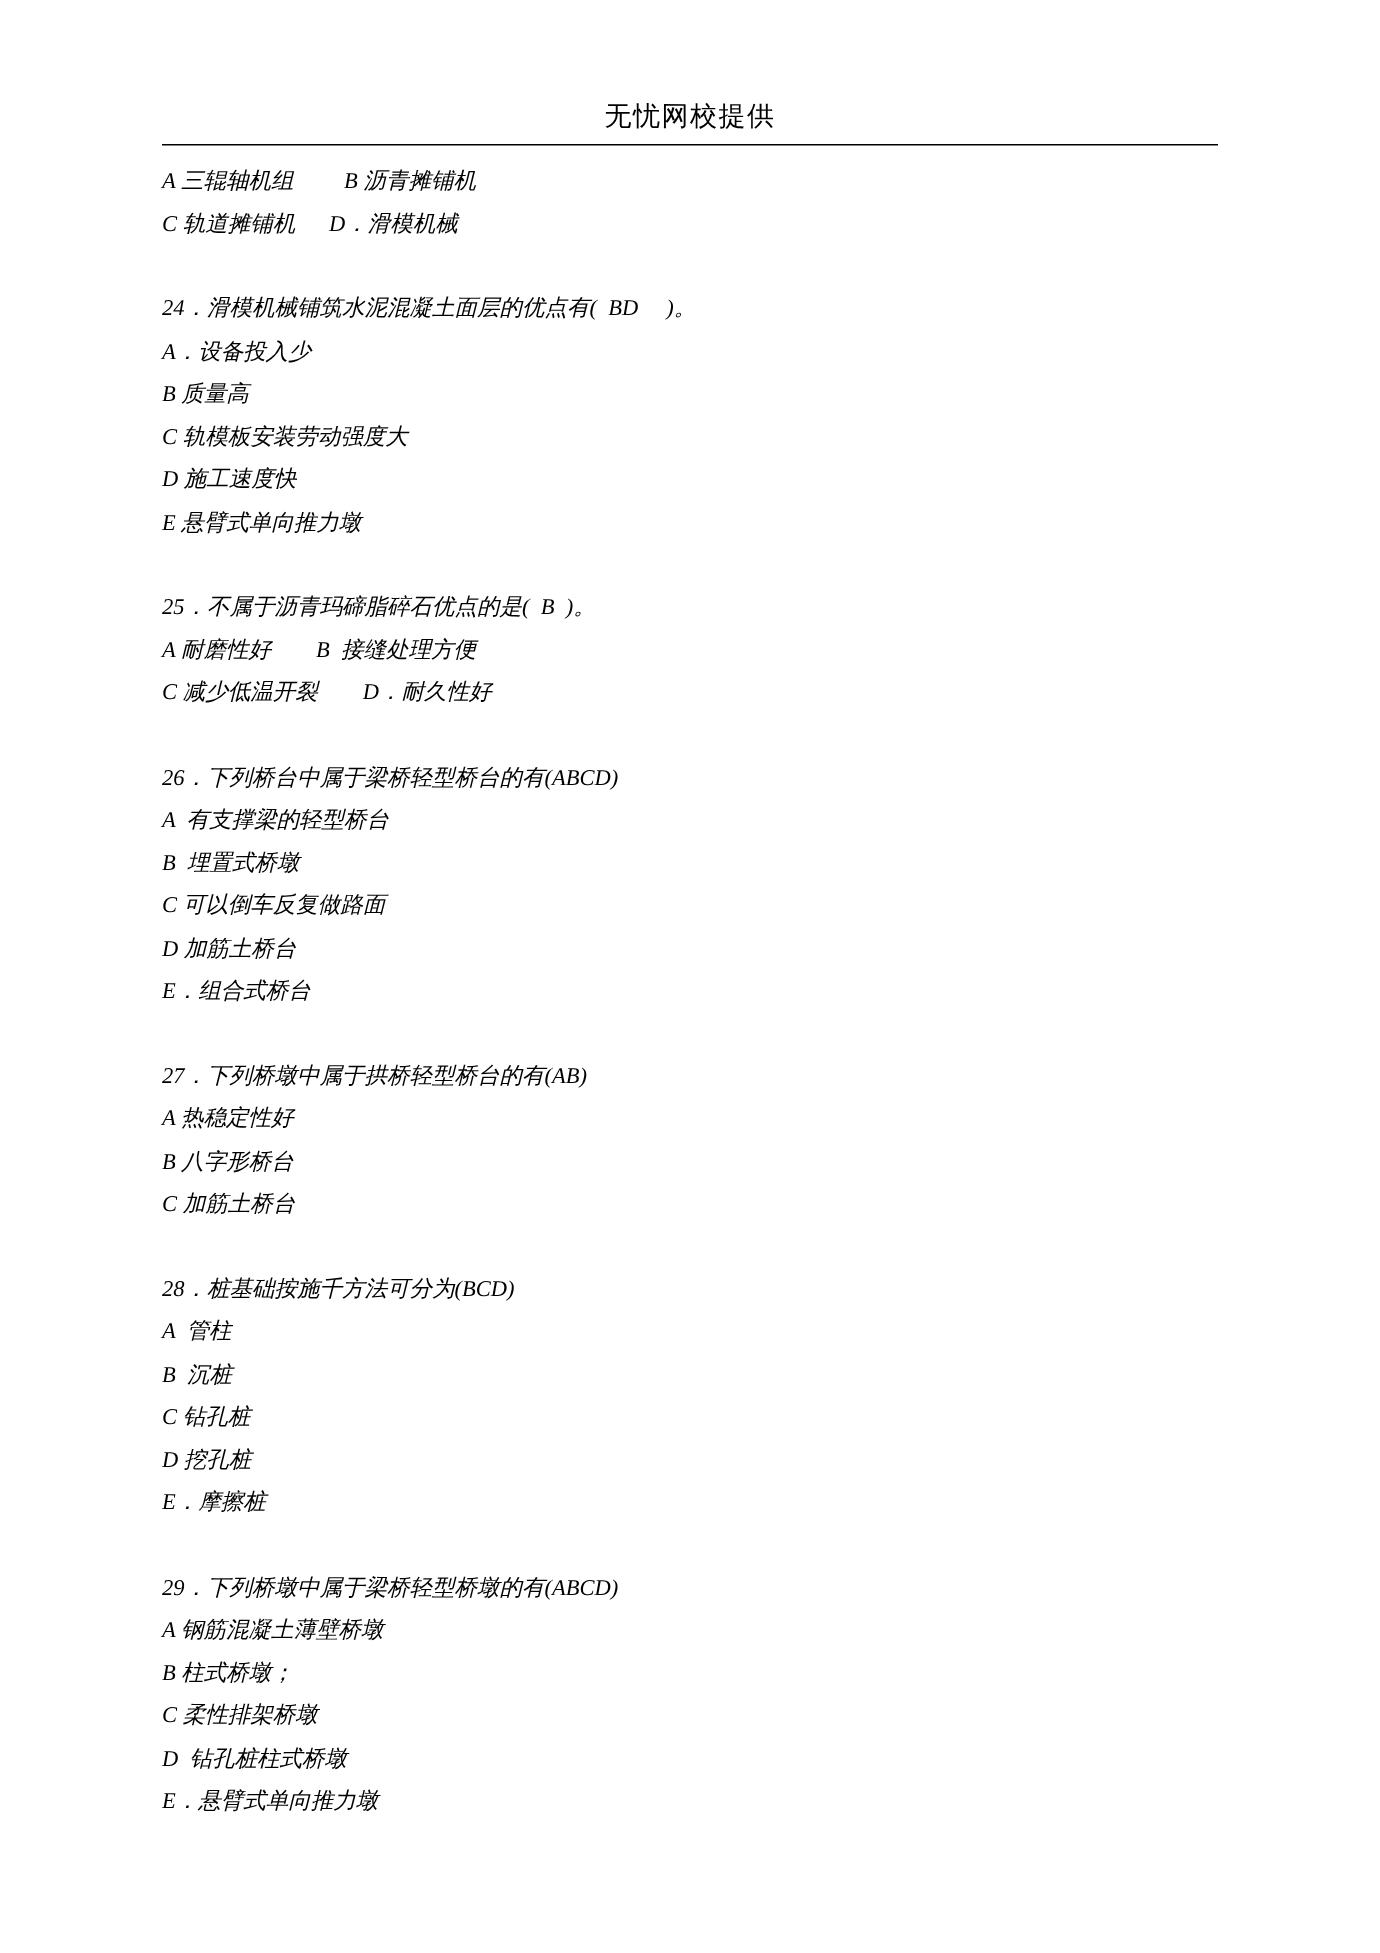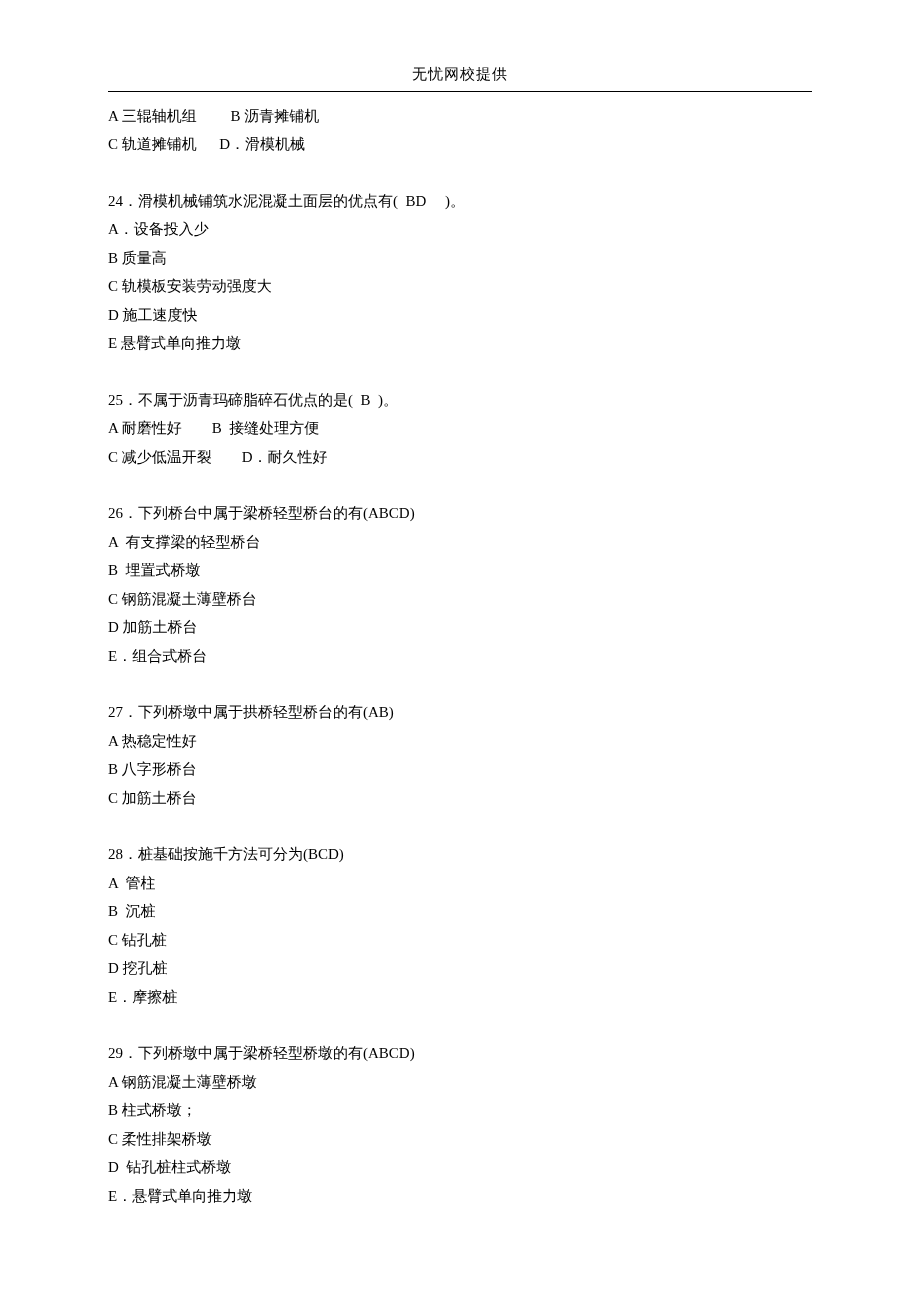--- a/index.html
+++ b/index.html
@@ -12,34 +12,35 @@
     line-height: 1.9;
   }
   .page {
     width: 920px;
     min-height: 1302px;
     box-sizing: border-box;
     padding: 60px 108px 60px 108px;
   }
   .header-title {
     text-align: center;
-    font-size: 15px;
+    font-size: 18px;
     letter-spacing: 1px;
   }
   .header-rule {
     border: none;
     border-top: 1px solid #000;
     margin: 2px 0 10px 0;
   }
   .row {
     white-space: pre;
     text-align: left;
   }
   .block {
     margin-bottom: 0;
+    font-style: italic;
   }
   .gap {
     height: 28px;
   }
 </style>
 </head>
 <body>
 
 <div class="page">
 
@@ -70,21 +71,21 @@
     <div class="row">A 耐磨性好        B  接缝处理方便</div>
     <div class="row">C 减少低温开裂        D．耐久性好</div>
   </div>
 
   <div class="gap"></div>
 
   <div class="block">
     <div class="row">26．下列桥台中属于梁桥轻型桥台的有(ABCD)</div>
     <div class="row">A  有支撑梁的轻型桥台</div>
     <div class="row">B  埋置式桥墩</div>
-    <div class="row">C 钢筋混凝土薄壁桥台</div>
+    <div class="row">C 可以倒车反复做路面</div>
     <div class="row">D 加筋土桥台</div>
     <div class="row">E．组合式桥台</div>
   </div>
 
   <div class="gap"></div>
 
   <div class="block">
     <div class="row">27．下列桥墩中属于拱桥轻型桥台的有(AB)</div>
     <div class="row">A 热稳定性好</div>
     <div class="row">B 八字形桥台</div>

